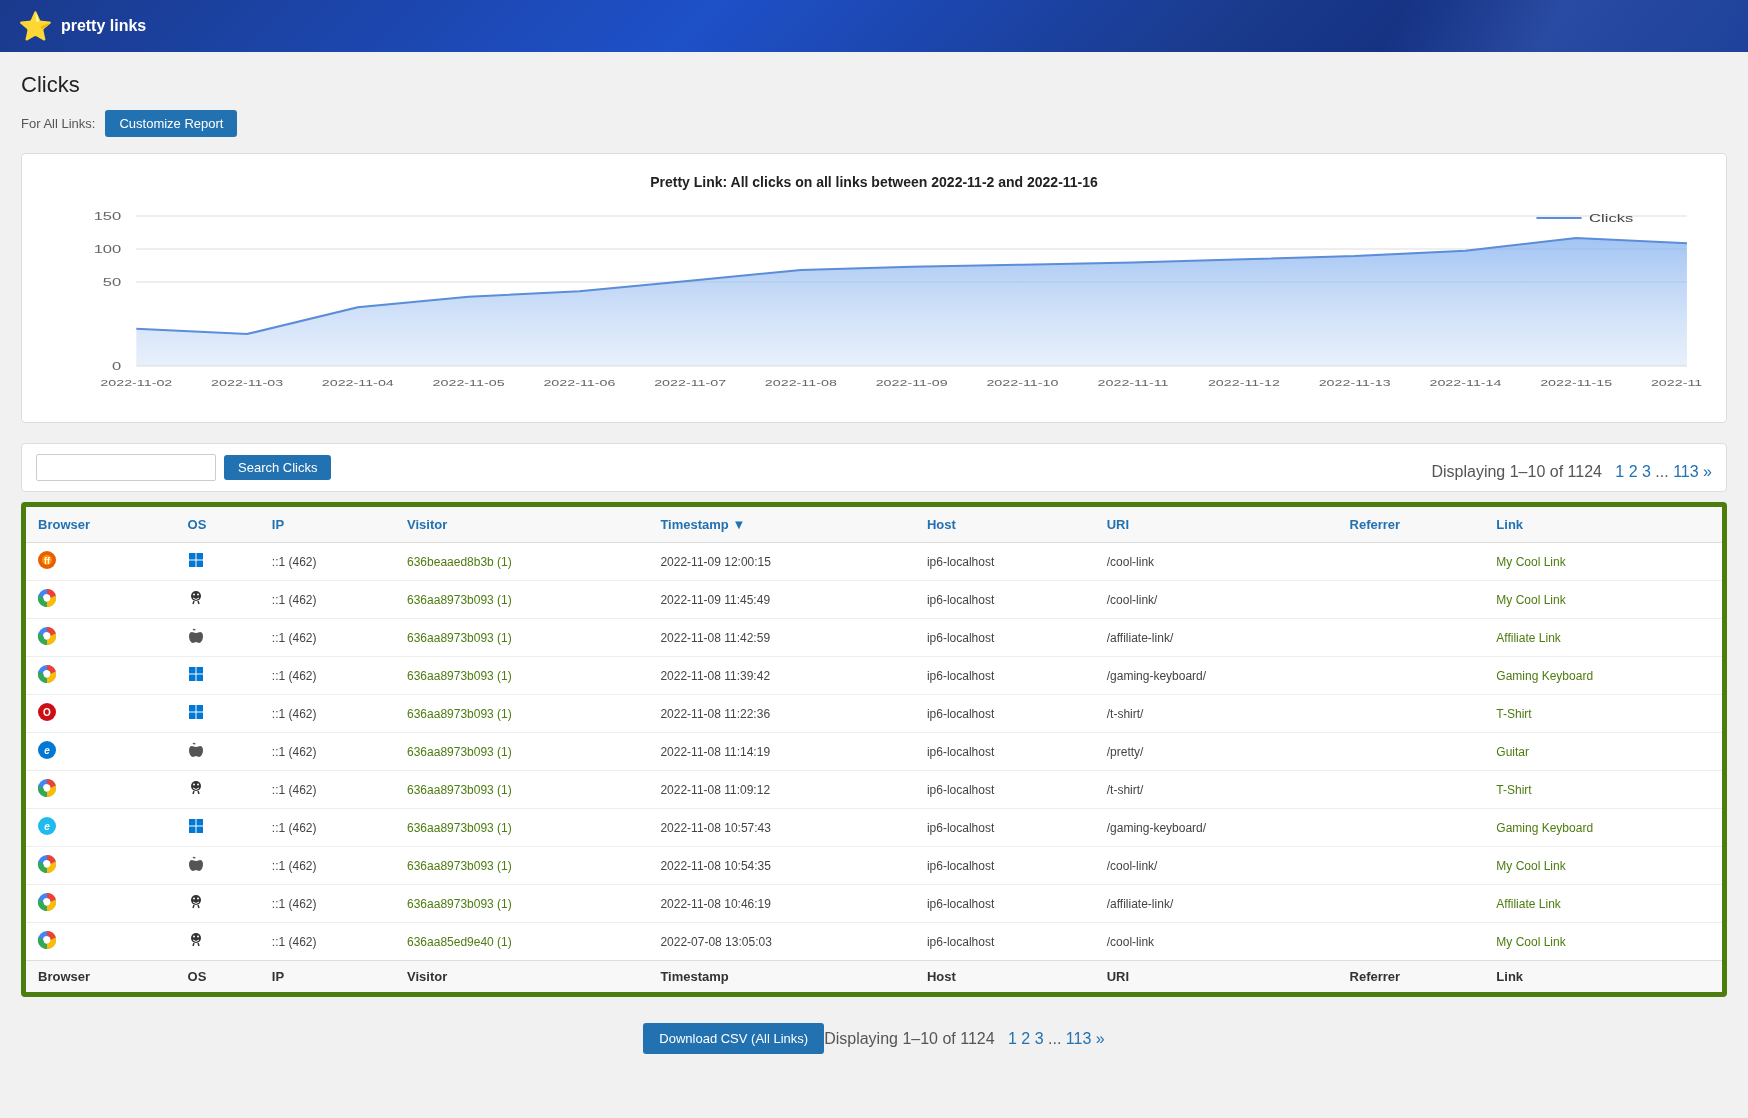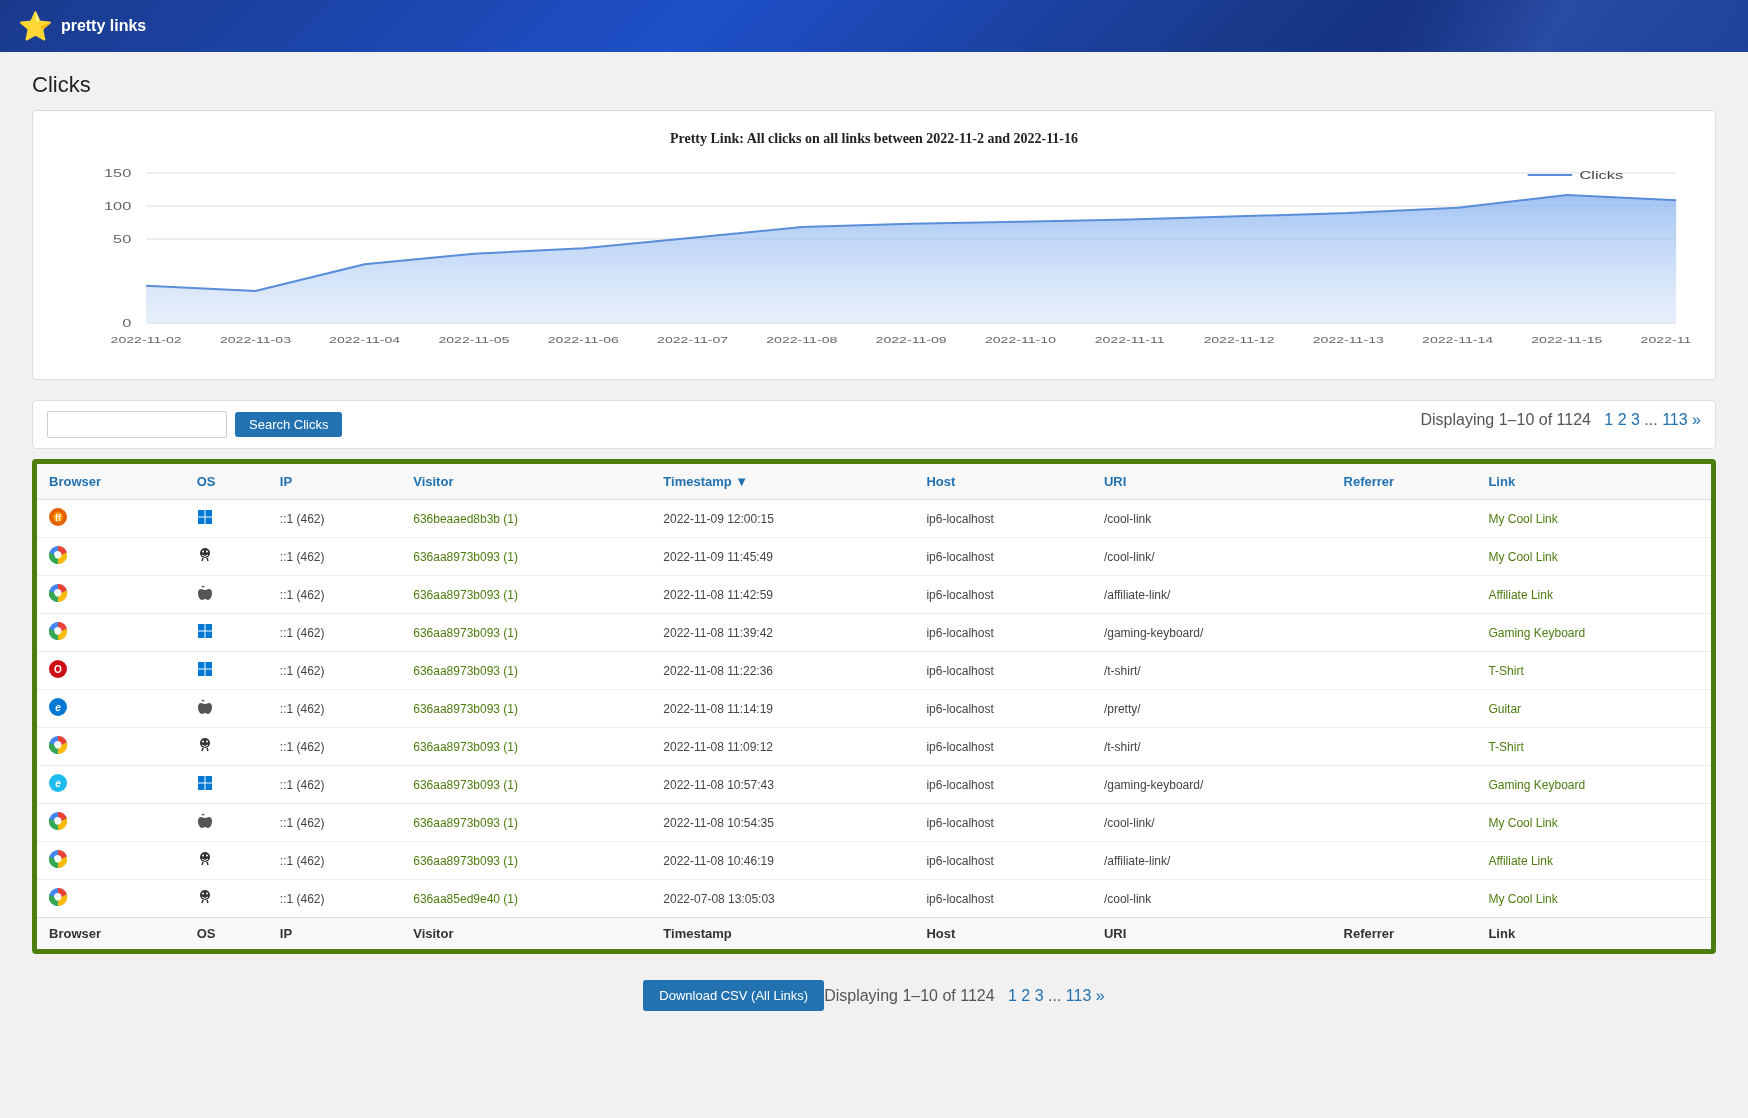--- a/index.html
+++ b/index.html
@@ -31,21 +31,21 @@
     .header-decoration {
       position: absolute;
       right: 0; top: 0;
       width: 500px; height: 52px;
       background: linear-gradient(120deg, transparent 30%, rgba(100,150,255,0.3) 60%, rgba(50,100,200,0.5) 100%);
       pointer-events: none;
     }
 
     
     .content {
-      padding: 20px 32px;
+      padding: 20px 21px;
       background: #f1f1f1;
       min-height: calc(100vh - 52px);
     }
 
     .page-title {
       font-size: 22px;
       font-weight: normal;
       margin-bottom: 12px;
       color: #222;
     }
@@ -77,35 +77,34 @@
       border-radius: 4px;
       padding: 20px 24px 16px;
       margin-bottom: 20px;
     }
     .chart-title {
       font-size: 14px;
       font-weight: bold;
       text-align: center;
       margin-bottom: 16px;
       color: #222;
-      font-family: Liberation Serif, serif;
     }
     .chart-wrap {
       position: relative;
       height: 200px;
     }
     .chart-svg {
       width: 100%;
       height: 100%;
     }
 
     
     .search-bar {
       display: flex;
-      align-items: flex-start;
+      align-items: flex-end;
       justify-content: space-between;
       margin-bottom: 10px;
       background: white;
       padding: 10px 14px;
       border: 1px solid #ddd;
       border-radius: 4px;
     }
     .search-left {
       display: flex;
       align-items: center;
@@ -208,20 +207,24 @@
     <span class="star-icon">⭐</span>
     <span class="brand-text">pretty links</span>
   </div>
   <div class="header-decoration"></div>
 </div>
 
 <div class="content">
 
   <h1 class="page-title">Clicks</h1>
 
+  <div class="for-all-links-bar">
+    <span class="for-all-links-label">For All Links:</span>
+    <button class="customize-btn">Customize Report</button>
+  </div>
 
   <div class="chart-container">
     <div class="chart-title">Pretty Link: All clicks on all links between 2022-11-2 and 2022-11-16</div>
     <div class="chart-wrap">
       <svg class="chart-svg" viewBox="0 0 1100 200" preserveAspectRatio="none" xmlns="http://www.w3.org/2000/svg">
 
         <line x1="60" y1="10" x2="1090" y2="10" stroke="#ddd" stroke-width="1"></line>
         <line x1="60" y1="43" x2="1090" y2="43" stroke="#ddd" stroke-width="1"></line>
         <line x1="60" y1="76" x2="1090" y2="76" stroke="#ddd" stroke-width="1"></line>
         <line x1="60" y1="160" x2="1090" y2="160" stroke="#ddd" stroke-width="1"></line>

